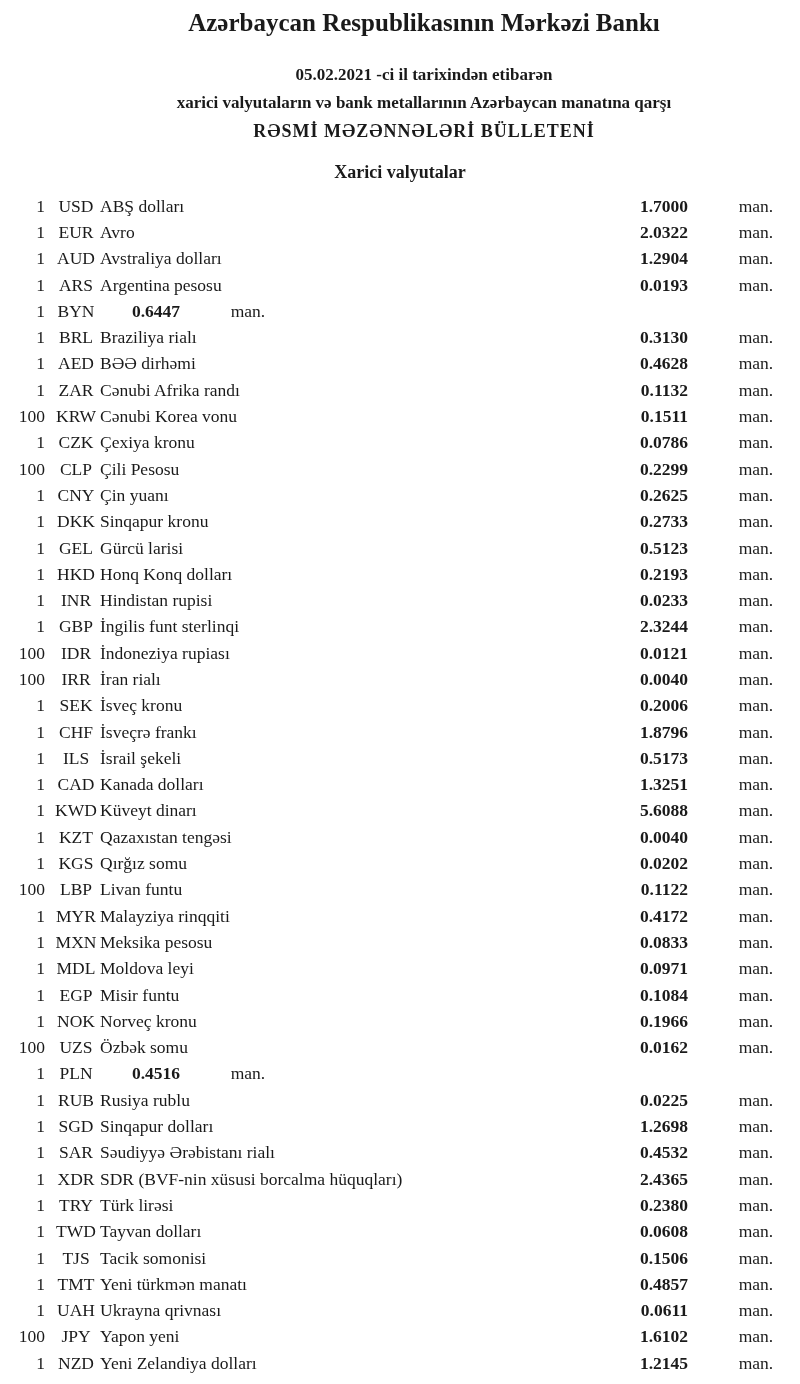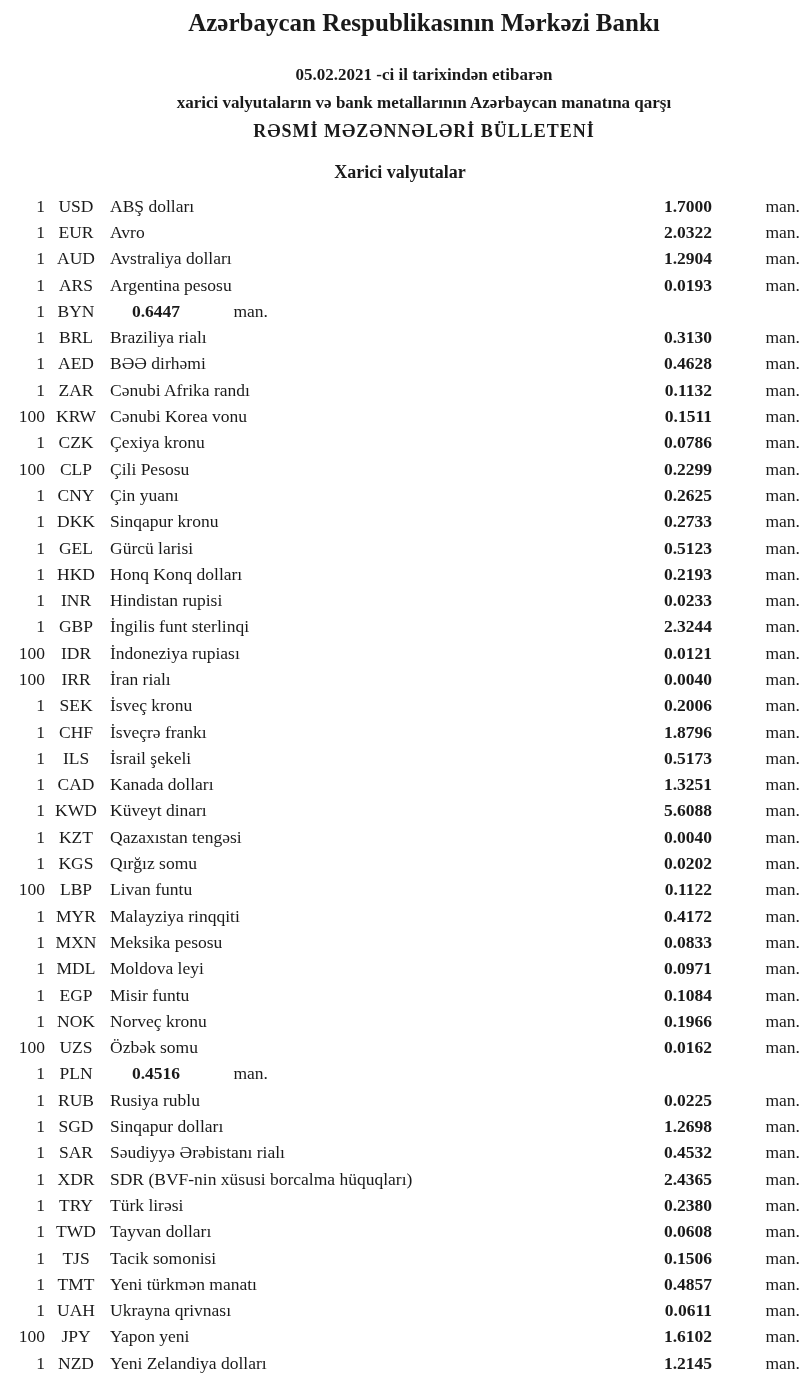--- a/index.html
+++ b/index.html
@@ -20,23 +20,23 @@
 
   .section-title {
     position: absolute; top: 162px; left: 0; right: 0;
     text-align: center; font-size: 18px; font-weight: bold;
   }
 
   .rates-table { position: absolute; top: 193px; left: 0; right: 0; }
   .row { display: flex; align-items: center; height: 26.31px; font-size: 17.5px; }
   .qty  { width: 45px; text-align: right; flex: none; }
   .code { width: 48px; margin-left: 7px; text-align: center; flex: none; }
-  .name { margin-left: 10px; flex: 1; white-space: nowrap; overflow: hidden; }
+  .name { flex: 1; white-space: nowrap; overflow: hidden; }
   .rate { width: 80px; text-align: right; flex: none; font-weight: bold; }
-  .unit { width: 88px; flex: none; box-sizing: border-box; padding-left: 24px; text-align: right; }
+  .unit { width: 112px; flex: none; box-sizing: border-box; padding-left: 24px; text-align: center; }
 </style>
 </head>
 <body>
 
 <div class="page">
 
   <header class="doc-header">
     <h1 class="bank-title">Azərbaycan Respublikasının Mərkəzi Bankı</h1>
     <div class="date-line">05.02.2021 -ci il tarixindən etibarən</div>
     <div class="subtitle-line">xarici valyutaların və bank metallarının Azərbaycan manatına qarşı</div>

